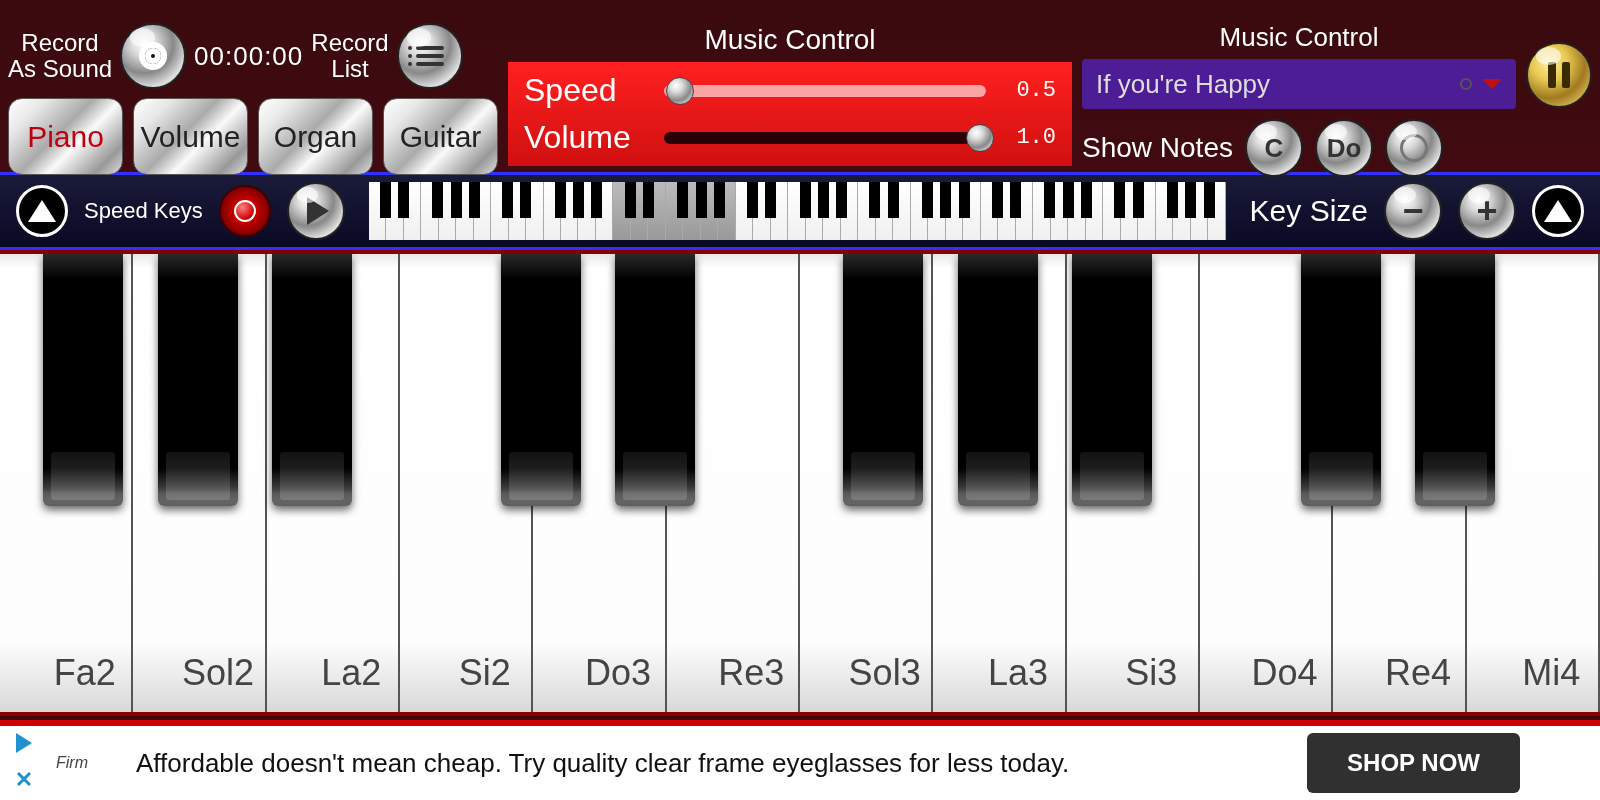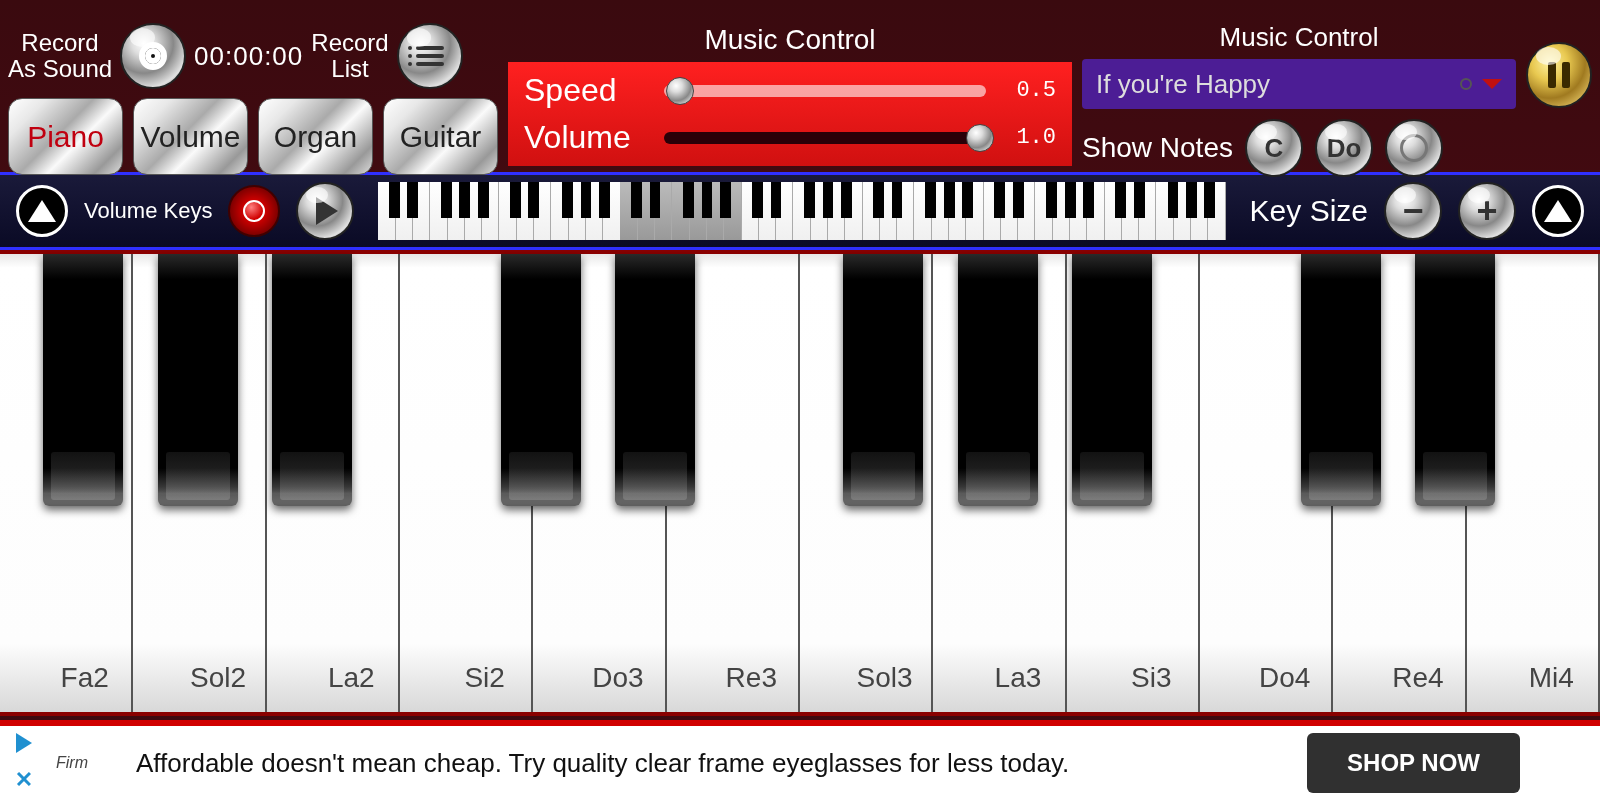--- a/index.html
+++ b/index.html
@@ -137,21 +137,21 @@
 .keyboard {
   height: 466px; background: linear-gradient(180deg, #fafafa 0%, #fff 6%, #f0f0f0 100%);
   position: relative; display: flex;
   border-top: 4px solid #8a0000; border-bottom: 4px solid #8a0000;
 }
 .white-key {
   flex: 1; height: 100%; border-right: 2px solid #555;
   background: linear-gradient(180deg, #e8e8e8 0%, #fff 3%, #fdfdfd 85%, #d8d8d8 100%);
   display: flex; align-items: flex-end; justify-content: center;
   padding-bottom: 18px;
-  font-size: 28px; color: #444; padding-left: 38px;
+  font-size: 36px; color: #444; padding-left: 38px;
 }
 .white-key:last-child { border-right: none; }
 .black-key {
   position: absolute; top: 0; height: 252px; width: 80px;
   background: linear-gradient(180deg, #2a2a2a 0%, #000 10%, #000 85%, #4a4a4a 95%, #1a1a1a 100%);
   border-radius: 0 0 6px 6px;
   box-shadow: inset 0 -30px 10px -20px rgba(255,255,255,0.3), 0 4px 8px rgba(0,0,0,0.6);
 }
 .black-key::after {
   content: ""; position: absolute; left: 8px; right: 8px; bottom: 6px; height: 48px;
@@ -251,21 +251,21 @@
         <div class="circle-ring"></div>
       </div>
     </div>
   </div>
 </div>
 
 <div class="second-bar">
   <div class="tri-up-btn">
       <div class="tri-up"></div>
     </div>
-  <div class="rk-label">Volume Keys</div>
+  <div class="rk-label">Speed Keys</div>
   <div class="red-rec-btn">
       <div class="red-inner"></div>
     </div>
   <div class="metal-circle">
       <div class="play-tri"></div>
     </div>
 
   <div class="mini-kb" id="mini-kb">
       <div class="mini-octave">
         <div class="mini-white"></div>

